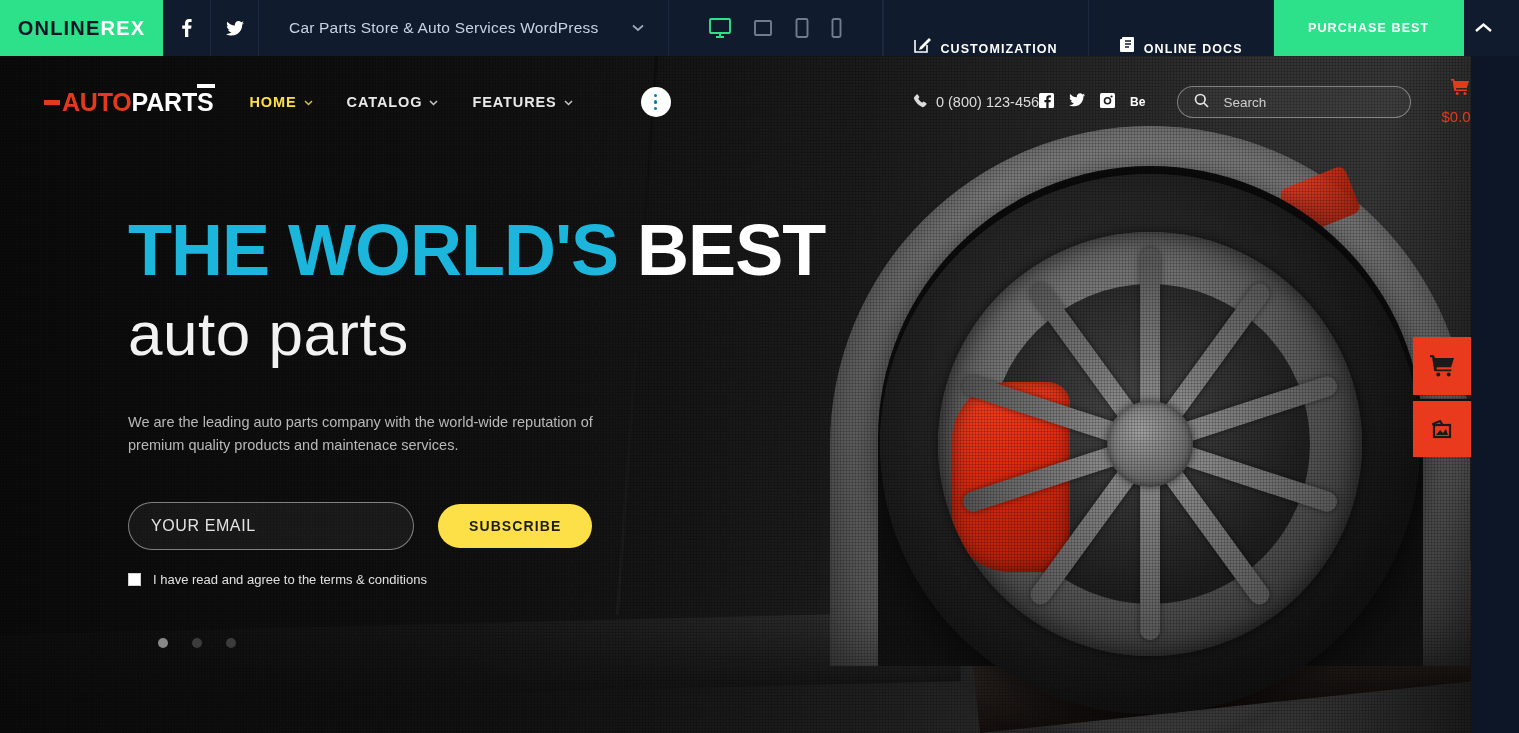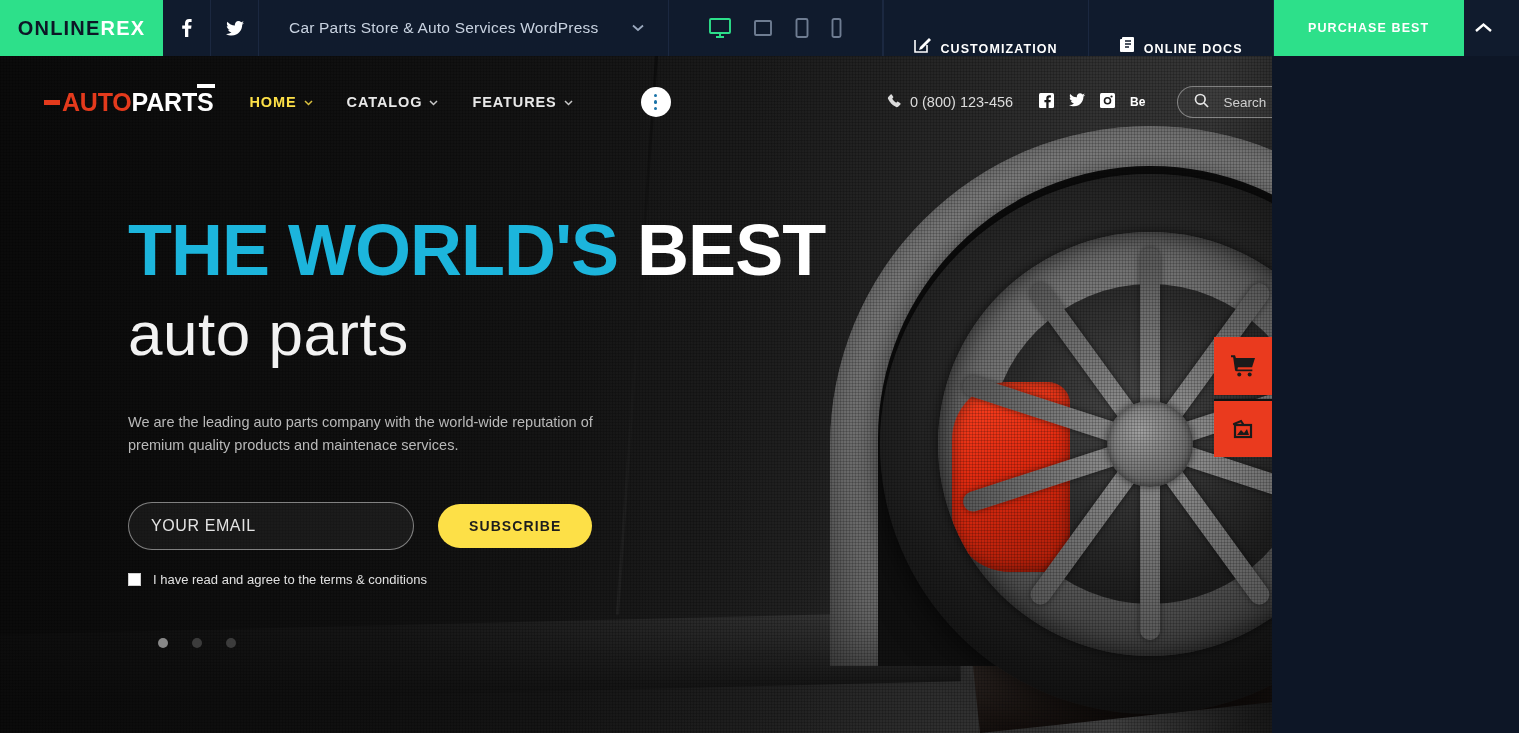--- a/index.html
+++ b/index.html
@@ -59,21 +59,21 @@
   }
   .tb-collapse {
     width: 39px; display: flex; align-items: center; justify-content: center;
     color: #ffffff;
   }
   .tb-greenline { position: absolute; left: 0; top: 0; width: 3px; height: 56px; background: #2de08a; }
 
   
   .site {
     position: absolute; top: 56px; left: 0;
-    width: 1272px; height: 677px;
+    width: 1471px; height: 677px;
     overflow: hidden;
     background: #1a1a1a;
   }
   .hero-photo {
     position: absolute; inset: 0;
     background:
       radial-gradient(ellipse 330px 330px at 1140px 440px, rgba(150,150,150,0) 52%, rgba(20,20,20,.75) 76%),
       linear-gradient(100deg, #141414 0%, #1b1b1b 32%, #2a2a2a 46%, #3a3a3a 55%, #4f4f4f 64%, #6b6b6b 72%, #8e8e8e 80%, #9d9d9d 88%, #2a2a2a 100%);
   }
   
@@ -193,21 +193,21 @@
   .nav-item.active { color: #fde047; }
   .nav-caret { font-size: 10px; opacity: .85; }
   .dots-btn {
     width: 30px; height: 30px; border-radius: 50%;
     background: #ffffff; margin-left: 34px;
     display: flex; flex-direction: column; align-items: center; justify-content: center; gap: 3px;
   }
   .dots-btn i { display: block; width: 3.5px; height: 3.5px; border-radius: 50%; background: #1a73a8; }
   .hdr-right { margin-left: auto; display: flex; align-items: center; gap: 0; }
   .phone { display: flex; align-items: center; gap: 9px; color: #dcdcdc; font-size: 14.5px; }
-  .socials { display: flex; align-items: center; gap: 15px; margin-left: 26px; color: #ffffff; }
+  .socials { display: flex; align-items: center; gap: 15px; color: #ffffff; }
   .searchbox {
     display: flex; align-items: center; gap: 14px;
     width: 234px; height: 32px; margin-left: 32px;
     border: 1px solid rgba(255,255,255,.38); border-radius: 16px;
     padding: 0 16px;
     background: rgba(255,255,255,.04);
   }
   .searchbox input {
     flex: 1; background: transparent; border: none; outline: none;
     color: #e6e6e6; font-size: 13.5px; font-family: "Liberation Sans", sans-serif;

